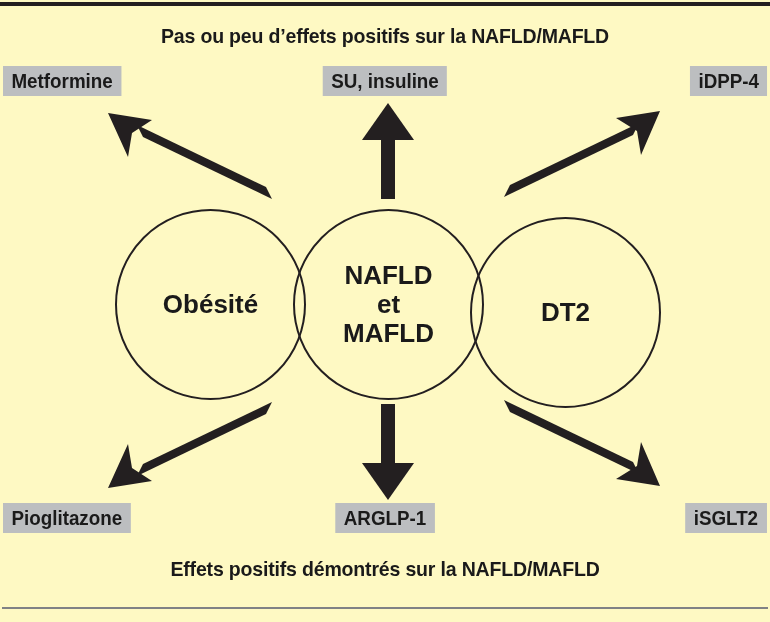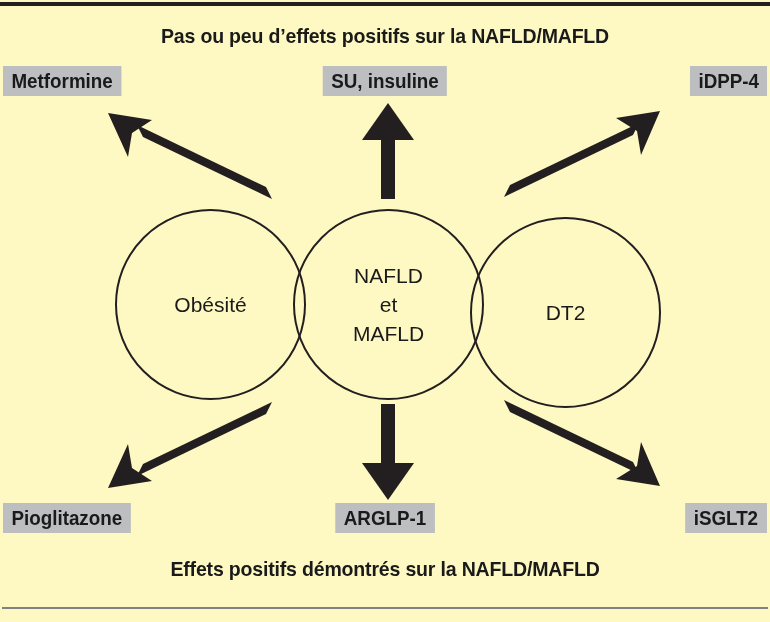--- a/index.html
+++ b/index.html
@@ -85,22 +85,22 @@
     border-radius: 50%;
     box-sizing: border-box;
     background: transparent;
     display: flex;
     align-items: center;
     justify-content: center;
     text-align: center;
   }
   .circle-text {
     color: #1a1a1a;
-    font-weight: normal;
-    font-size: 21px;
+    font-weight: bold;
+    font-size: 26px;
     line-height: 29px;
     white-space: pre-line;
   }
   #circle-obesite { left: 115px; top: 209px; width: 191px; height: 191px; }
   #circle-nafld   { left: 293px; top: 209px; width: 191px; height: 191px; }
   #circle-dt2     { left: 470px; top: 217px; width: 191px; height: 191px; }
 
   
   #arrows {
     position: absolute;

